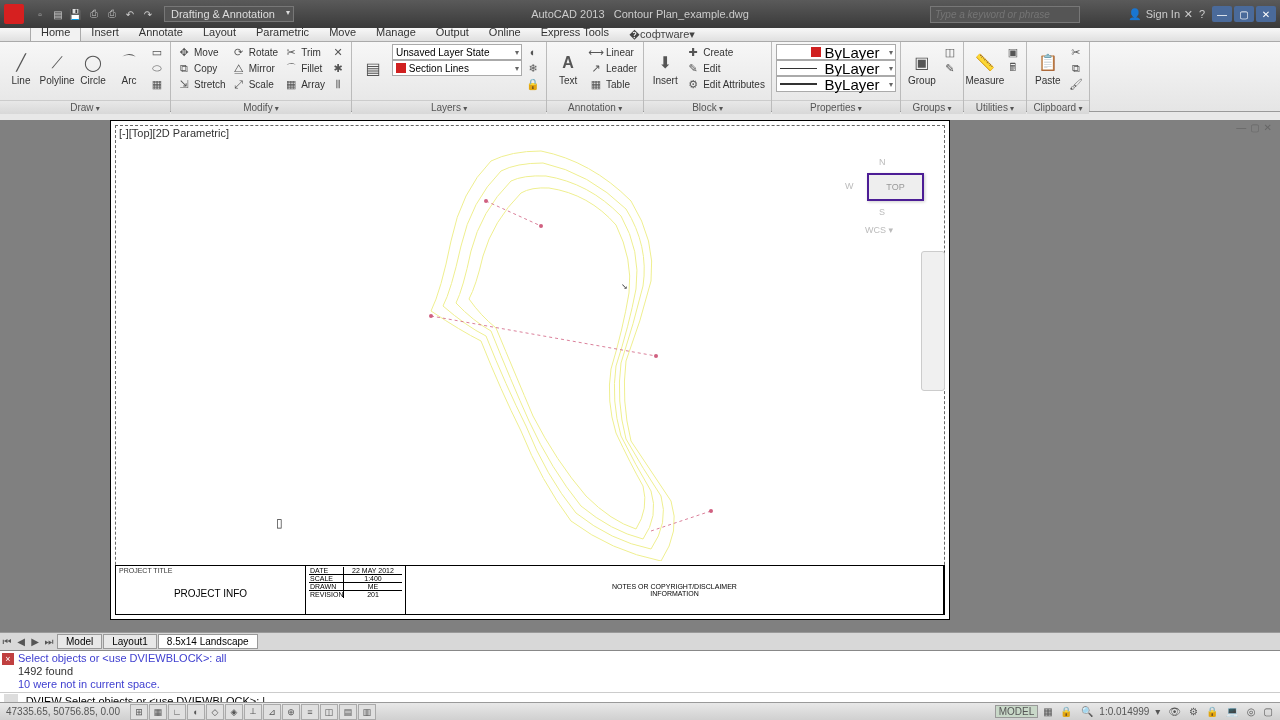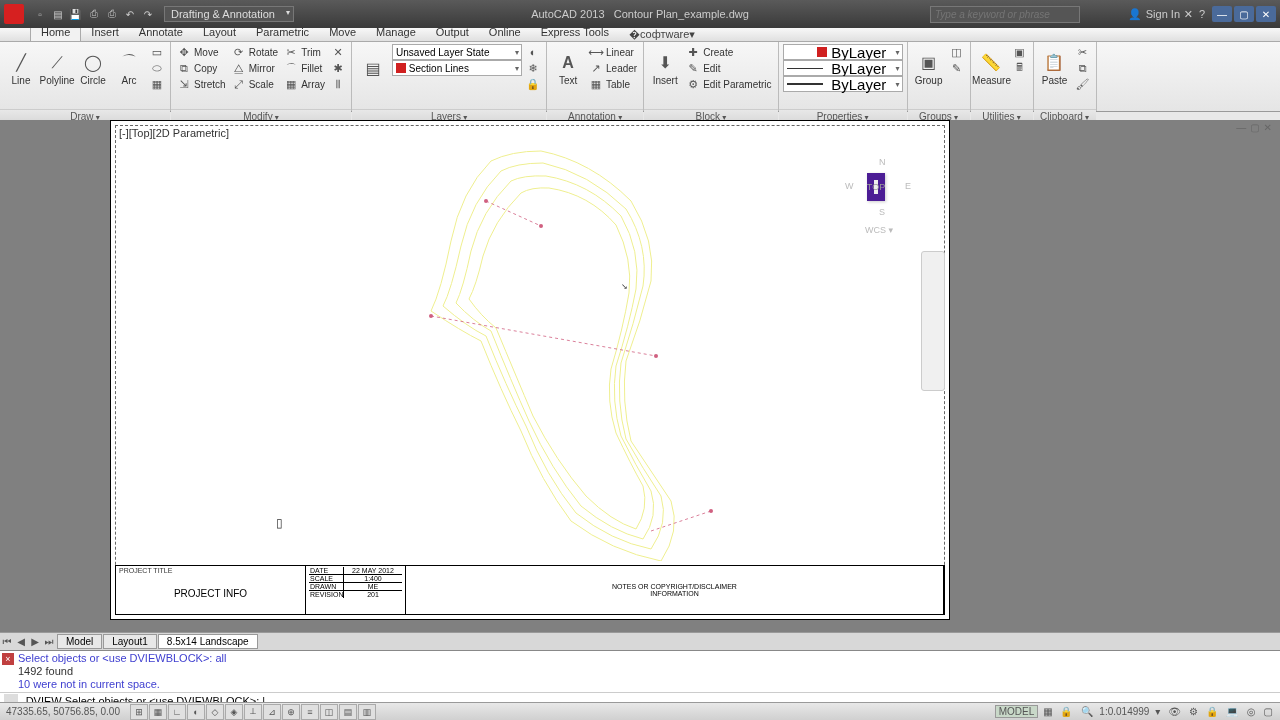--- a/index.html
+++ b/index.html
@@ -23,21 +23,21 @@
 
 .ribbon-tabs { height: 14px; background: linear-gradient(#f8f8f8, #e0e0e0); display: flex; align-items: flex-end; border-bottom: 1px solid #aaa; padding-left: 30px; }
 .ribbon-tabs .tab { padding: 3px 10px; font-size: 11px; color: #333; cursor: pointer; }
 .ribbon-tabs .tab.active { background: #f2f2f2; border: 1px solid #aaa; border-bottom: none; border-radius: 3px 3px 0 0; }
 .ribbon-tabs .bullet { margin-left: 10px; font-size: 11px; color: #444; }
 
 
 .ribbon { height: 70px; background: linear-gradient(#f7f7f7, #e5e5e5); display: flex; border-bottom: 1px solid #999; }
 .ribbon .panel { border-right: 1px solid #bbb; display: flex; flex-direction: column; justify-content: space-between; padding: 2px 4px 0 4px; }
 .ribbon .panel-body { display: flex; align-items: flex-start; gap: 2px; flex: 1; }
-.ribbon .panel-title { font-size: 10px; color: #555; text-align: center; padding: 1px 0; background: linear-gradient(#e8e8e8, #d8d8d8); margin: 17px -4px; border-top: 1px solid #ccc; }
+.ribbon .panel-title { font-size: 10px; color: #555; text-align: center; padding: 1px 0; background: linear-gradient(#e8e8e8, #d8d8d8); margin: 8px -4px; border-top: 1px solid #ccc; }
 .ribbon .panel-title::after { content: " ▾"; font-size: 8px; }
 
 .rbtn-big { display: flex; flex-direction: column; align-items: center; justify-content: center; width: 34px; height: 48px; font-size: 10px; color: #333; cursor: pointer; }
 .rbtn-big .ico { width: 24px; height: 24px; display: flex; align-items: center; justify-content: center; font-size: 16px; color: #555; }
 .rbtn-small { display: flex; align-items: center; gap: 3px; font-size: 10px; color: #333; height: 16px; padding: 0 2px; cursor: pointer; }
 .rbtn-small .ico { width: 14px; height: 14px; display: inline-flex; align-items: center; justify-content: center; font-size: 11px; color: #555; }
 .col3 { display: flex; flex-direction: column; gap: 0px; }
 
 .layer-combo { width: 130px; height: 16px; border: 1px solid #aaa; background: #fff; font-size: 10px; padding: 0 3px; display: flex; align-items: center; position: relative; }
 .layer-combo::after { content: "▾"; position: absolute; right: 2px; font-size: 8px; color: #666; }
@@ -47,21 +47,21 @@
 
 
 .workspace-area { position: absolute; top: 120px; left: 0; right: 0; bottom: 80px; background: #6b6b6b; display: flex; }
 .drawing-wrap { flex: 1; background: #808080; padding: 4px; position: relative; }
 .paper-doc { position: absolute; left: 110px; top: 0; width: 840px; height: 500px; background: #fff; border: 1px solid #000; }
 .paper-inner { position: absolute; left: 4px; top: 4px; right: 4px; bottom: 4px; border: 1px dashed #666; }
 .view-label { position: absolute; left: 8px; top: 6px; font-size: 11px; color: #333; }
 .doc-controls { position: absolute; right: 8px; top: 2px; display: flex; gap: 4px; font-size: 10px; color: #666; }
 
 .viewcube { position: absolute; right: 30px; top: 40px; width: 70px; height: 90px; }
-.viewcube .face { position: absolute; width: 18px; height: 28px; background: #eee; border: 7px solid #4c1d95; color: #999; font-size: 9px; display: flex; align-items: center; justify-content: center; left: 18px; top: 12px; box-shadow: 1px 1px 3px rgba(0,0,0,0.2); }
+.viewcube .face { position: absolute; width: 57px; height: 28px; background: #eee; border: 2px solid #4c1d95; color: #999; font-size: 9px; display: flex; align-items: center; justify-content: center; left: 18px; top: 12px; box-shadow: 1px 1px 3px rgba(0,0,0,0.2); }
 .viewcube .dir { position: absolute; font-size: 9px; color: #bbb; }
 .viewcube .dir.n { left: 30px; top: -4px; }
 .viewcube .dir.s { left: 30px; top: 46px; }
 .viewcube .dir.w { left: -4px; top: 20px; }
 .viewcube .dir.e { left: 56px; top: 20px; }
 .viewcube .wcs { position: absolute; left: 16px; top: 64px; font-size: 9px; color: #bbb; }
 
 .navbar-tool { position: absolute; right: 4px; top: 130px; width: 24px; height: 140px; background: #f0f0f0; border: 1px solid #ccc; border-radius: 3px; }
 
 
@@ -311,21 +311,21 @@
         <div class="rbtn-small">
             <span class="ico">✚</span>
             <span>Create</span>
           </div>
         <div class="rbtn-small">
             <span class="ico">✎</span>
             <span>Edit</span>
           </div>
         <div class="rbtn-small">
             <span class="ico">⚙</span>
-            <span>Edit Parametric</span>
+            <span>Edit Attributes</span>
           </div>
       </div>
     </div>
     <div class="panel-title">Block</div>
   </div>
 
   <div class="panel">
     <div class="panel-body">
       <div class="col3">
         <div class="prop-combo"><span class="swatch" style="background:#d02020"></span><span>ByLayer</span>&nbsp;&nbsp;</div>

